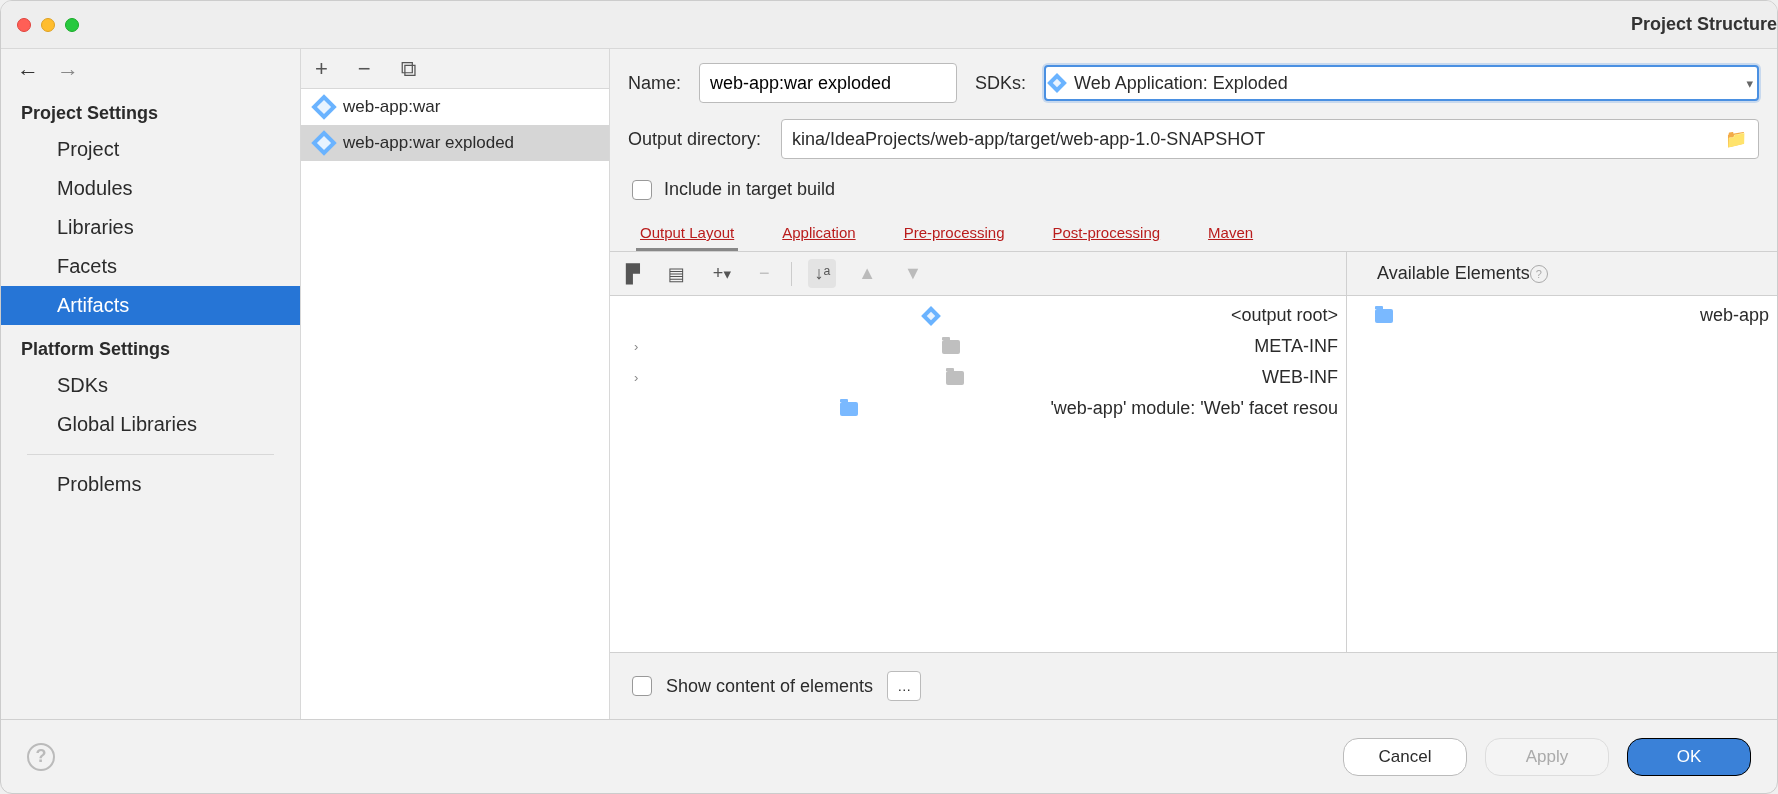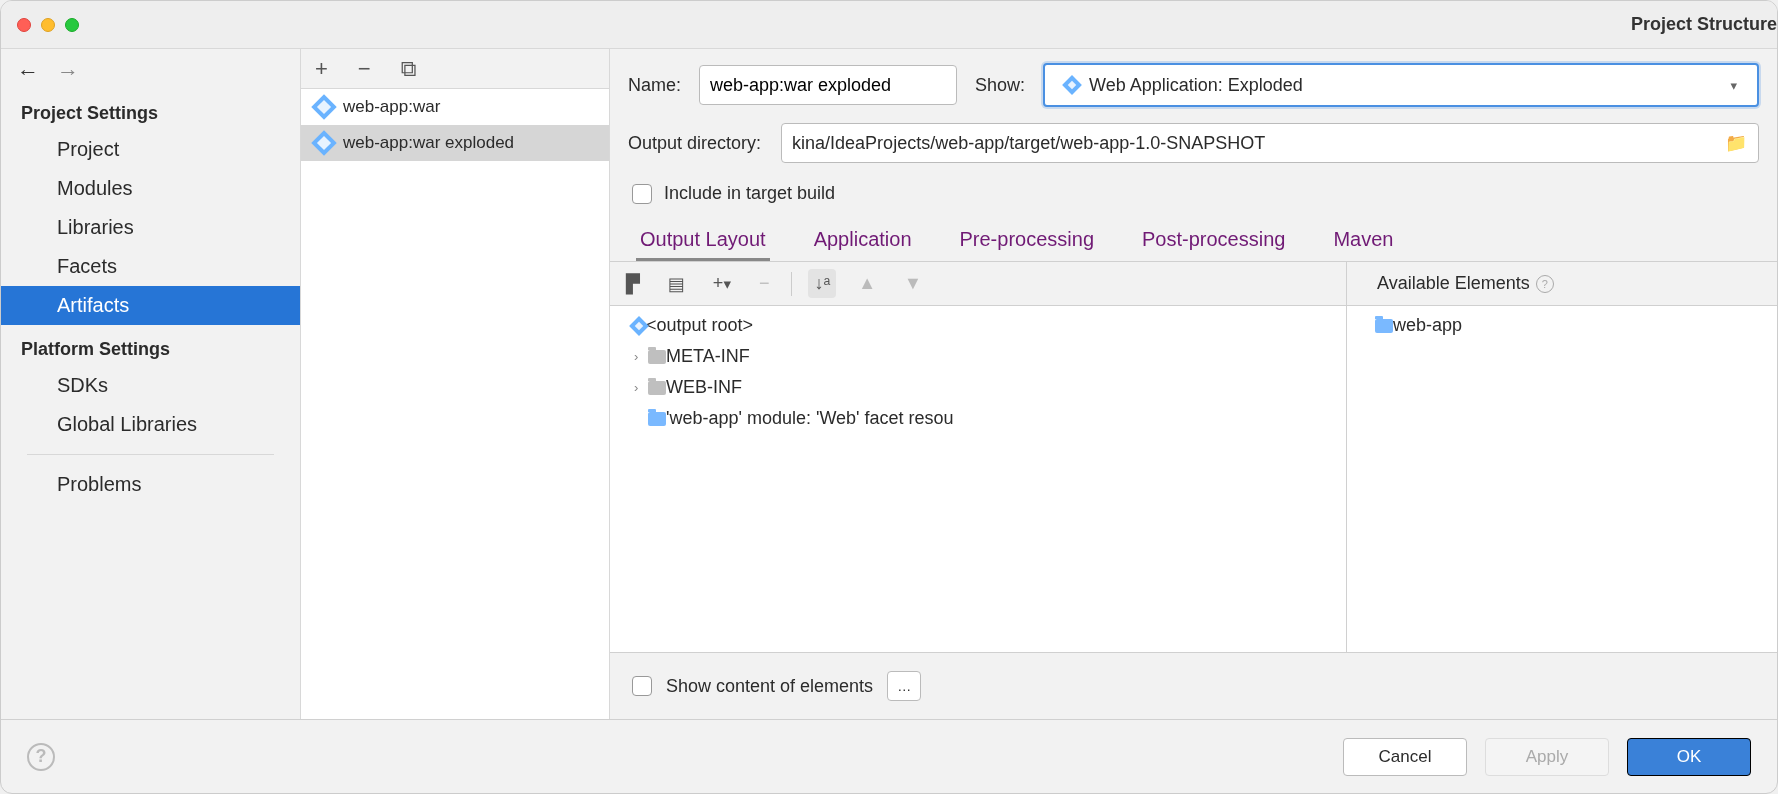--- a/index.html
+++ b/index.html
@@ -26,54 +26,54 @@
 .tool-ic { font-size: 22px; color: #555; font-weight: 300; }
 .art-list { flex: 1; overflow: auto; }
 .art-item { display: flex; align-items: center; gap: 10px; padding: 8px 14px; font-size: 17px; }
 .art-item.selected { background: #d6d6d6; }
 .icon-diamond { width: 18px; height: 18px; transform: rotate(45deg); background: #6ab3ff; display: inline-block; position: relative; }
 .icon-diamond::after { content:""; position:absolute; inset:4px; background:#e8f3ff; }
 .main-panel { flex: 1; display: flex; flex-direction: column; background: #f2f2f2; }
 .form-row { display: flex; align-items: center; padding: 14px 18px 0; gap: 18px; }
 .form-label { font-size: 18px; white-space: nowrap; }
 .text-input { flex: 1; height: 40px; border: 1px solid #bbb; border-radius: 4px; background: #fff; padding: 0 10px; font-size: 18px; }
-.type-dropdown { flex: 1; height: 44px; border: 2px solid #4a90e2; border-radius: 4px; background: #fff; display: flex; align-items: center; padding: 0 20px; gap: 10px; box-shadow: 0 0 0 2px rgba(74,144,226,0.25); }
+.type-dropdown { flex: 1; height: 36px; border: 2px solid #4a90e2; border-radius: 4px; background: #fff; display: flex; align-items: center; padding: 0 4px; gap: 10px; box-shadow: 0 0 0 2px rgba(74,144,226,0.25); }
 .type-dropdown .dd-text { flex: 1; font-size: 18px; }
 .chev { color: #666; }
 .output-row { display: flex; align-items: center; padding: 16px 18px; gap: 20px; }
 .output-field { flex: 1; height: 40px; border: 1px solid #bbb; border-radius: 4px; background: #fff; display: flex; align-items: center; padding: 0 10px; gap: 6px; font-size: 18px; }
 .output-field .path { flex: 1; white-space: nowrap; overflow: hidden; }
 .browse-ic { color: #999; font-size: 18px; }
 .checkbox-row { display: flex; align-items: center; gap: 12px; padding: 4px 22px 16px; font-size: 18px; }
 .checkbox { width: 20px; height: 20px; border: 1.5px solid #999; border-radius: 4px; background: #fff; }
 .tabs { display: flex; gap: 40px; padding: 0 26px; border-bottom: 1px solid #d0d0d0; }
-.tab { padding: 8px 4px 10px; font-size: 20px; color: #701a75; }
+.tab { padding: 8px 4px 10px; font-size: 15px; color: #b91c1c; text-decoration: underline; }
 .tab.active { border-bottom: 3px solid #888; padding-bottom: 7px; }
 .layout-area { display: flex; flex: 1; min-height: 0; border-bottom: 1px solid #d0d0d0; }
 .layout-left { flex: 1; display: flex; flex-direction: column; border-right: 1px solid #d0d0d0; min-width: 0; }
 .layout-right { width: 430px; display: flex; flex-direction: column; }
 .layout-toolbar { height: 44px; background: #f2f2f2; border-bottom: 1px solid #d0d0d0; display: flex; align-items: center; gap: 16px; padding: 0 10px; }
 .layout-toolbar.right-tb { justify-content: flex-start; padding-left: 30px; }
 .tb-btn { font-size: 18px; color: #555; padding: 4px 6px; }
 .tb-btn.sort { background: #e3e3e3; border-radius: 4px; }
 .tb-sep { width: 1px; height: 24px; background: #ccc; }
 .tree { background: #fff; flex: 1; overflow: auto; padding: 4px 0; }
-.tree-node { display: flex; align-items: center; gap: 0; padding: 5px 8px; font-size: 18px; }
+.tree-node { display: flex; align-items: center; gap: 0; padding: 5px 8px; font-size: 18px; justify-content: space-between; }
 .expander { width: 14px; color: #888; font-size: 13px; }
 .folder-ic { width: 18px; height: 14px; background: #bfbfbf; border-radius: 2px; display: inline-block; position: relative; }
 .folder-ic::before { content:""; position:absolute; top:-3px; left:0; width:8px; height:3px; background:#bfbfbf; border-radius:1px 1px 0 0; }
 .folder-ic.blue { background: #7ab9ff; }
 .folder-ic.blue::before { background:#7ab9ff; }
-.avail-title { font-size: 18px; display: flex; align-items: center; gap: 6px; }
+.avail-title { font-size: 18px; display: flex; align-items: center; gap: 0; }
 .help-circ { width: 18px; height: 18px; border: 1.5px solid #aaa; border-radius: 50%; display: inline-flex; align-items: center; justify-content: center; font-size: 11px; color: #aaa; }
 .show-row { display: flex; align-items: center; gap: 14px; padding: 18px 22px; font-size: 18px; }
 .ellipsis-btn { width: 34px; height: 30px; border: 1px solid #bbb; border-radius: 4px; background: #fff; display: flex; align-items: center; justify-content: center; font-size: 14px; }
 .footer { height: 74px; border-top: 1px solid #d0d0d0; display: flex; align-items: center; justify-content: flex-end; gap: 18px; padding: 0 26px; position: relative; }
 .help-ic { position: absolute; left: 26px; width: 28px; height: 28px; border: 2px solid #bbb; border-radius: 50%; display: flex; align-items: center; justify-content: center; color: #bbb; font-size: 18px; font-weight: 600; }
-.btn { min-width: 124px; height: 38px; border-radius: 4px; font-size: 17px; display: flex; align-items: center; justify-content: center; }
+.btn { min-width: 124px; height: 38px; border-radius: 15px; font-size: 17px; display: flex; align-items: center; justify-content: center; }
 .btn.secondary { background: #fff; border: 1px solid #bbb; }
 .btn.disabled { background: #f4f4f4; color: #aaa; border: 1px solid #ddd; }
 .btn.primary { background: #3a81d8; color: #fff; border: 1px solid #000000; }
 </style>
 </head>
 <body>
 
 <div class="window">
   <div class="titlebar">
     <div class="traffic">
@@ -119,21 +119,21 @@
           <span class="icon-diamond"></span>
           <span>web-app:war exploded</span>
         </div>
       </div>
     </div>
 
     <div class="main-panel">
       <div class="form-row">
         <span class="form-label">Name:</span>
         <input class="text-input" style="max-width: 258px;" value="web-app:war exploded">
-        <span class="form-label">Show:</span>
+        <span class="form-label">SDKs:</span>
         <div class="type-dropdown">
           <span class="icon-diamond" style="width:14px;height:14px"></span>
           <span class="dd-text">Web Application: Exploded</span>
           <span class="chev">▾</span>
         </div>
       </div>
 
       <div class="output-row">
         <span class="form-label">Output directory:</span>
         <div class="output-field">

